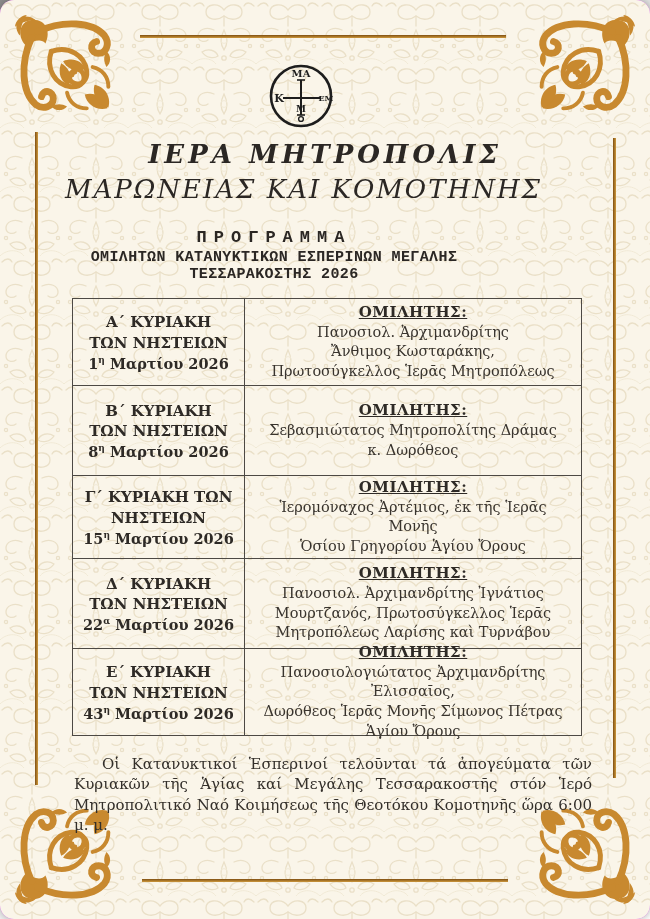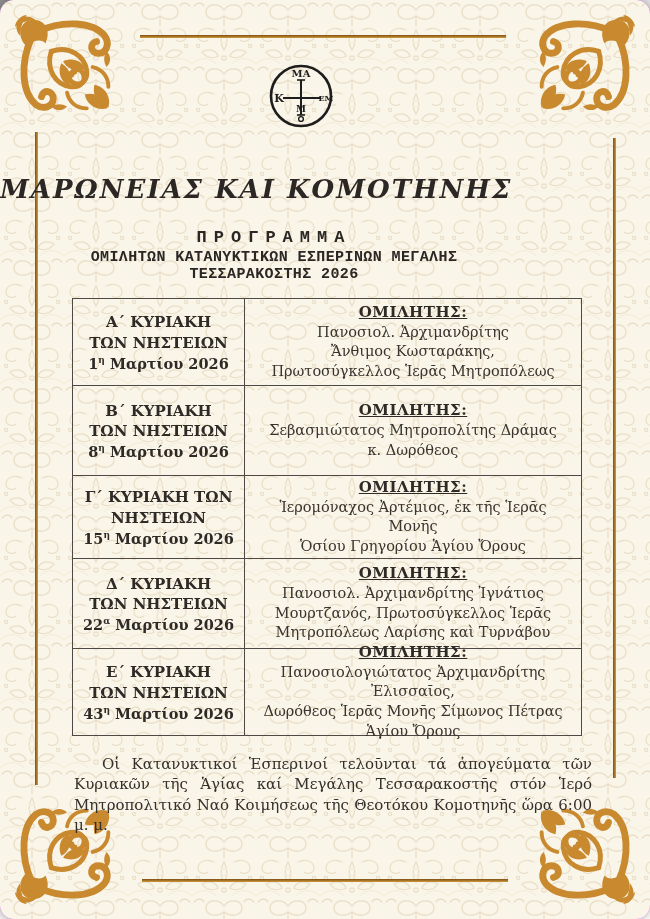--- a/index.html
+++ b/index.html
@@ -28,21 +28,21 @@
   .corner.bl{left:12px;bottom:12px;transform:scaleY(-1);}
   .corner.br{right:12px;bottom:12px;transform:scale(-1,-1);}
   .seal{position:absolute;left:266px;top:61px;width:70px;height:70px;z-index:3;}
   .title1{
     position:absolute;left:0;top:139px;width:650px;margin:0;z-index:3;
     text-align:center;font-size:26px;font-weight:700;font-style:italic;
     letter-spacing:4px;color:#2b2724;
   }
   .title2{
     position:absolute;left:0;top:174px;width:542px;margin:0;z-index:3;
-    text-align:left;font-size:26px;font-weight:700;font-style:italic;
+    text-align:right;font-size:26px;font-weight:400;font-style:italic;
     letter-spacing:2px;color:#2b2724;
   }
   .program{position:absolute;left:0;top:228px;width:548px;text-align:center;z-index:3;color:#2b2724;font-family:Liberation Mono, monospace;}
   .program-label{font-size:17px;font-weight:700;letter-spacing:7px;}
   .program-subtitle{font-size:15px;font-weight:700;line-height:17px;margin-top:2px;white-space:pre-line;letter-spacing:.4px;}
   .schedule{
     position:absolute;left:72px;top:298px;width:510px;z-index:3;
     display:grid;grid-template-columns:172px 1fr;
     grid-template-rows:87px 90px 83px 90px 86px;
     border:1px solid #4d4944;box-sizing:border-box;
@@ -145,20 +145,21 @@
     <line x1="17" y1="37" x2="55" y2="37" stroke="#1d1d1d" stroke-width="2"></line>
     <line x1="31" y1="19" x2="39" y2="19" stroke="#1d1d1d" stroke-width="1.6"></line>
     <line x1="31" y1="54" x2="39" y2="54" stroke="#1d1d1d" stroke-width="1.6"></line>
     <circle cx="35" cy="58" r="2.4" fill="none" stroke="#1d1d1d" stroke-width="1.4"></circle>
     <text x="35" y="16" text-anchor="middle" font-size="10" font-weight="bold" fill="#1d1d1d">ΜΑ</text>
     <text x="13" y="41" text-anchor="middle" font-size="11" font-weight="bold" fill="#1d1d1d">Κ</text>
     <text x="60" y="40" text-anchor="middle" font-size="8" font-weight="bold" fill="#1d1d1d">ΕΜ</text>
     <text x="35" y="51" text-anchor="middle" font-size="9" font-weight="bold" fill="#1d1d1d">Μ</text>
   </svg>
 
+  <h1 class="title1">ΙΕΡΑ ΜΗΤΡΟΠΟΛΙΣ</h1>
   <h1 class="title2">ΜΑΡΩΝΕΙΑΣ ΚΑΙ ΚΟΜΟΤΗΝΗΣ</h1>
 
   <div class="program">
     <div class="program-label">ΠΡΟΓΡΑΜΜΑ</div>
     <div class="program-subtitle">ΟΜΙΛΗΤΩΝ ΚΑΤΑΝΥΚΤΙΚΩΝ ΕΣΠΕΡΙΝΩΝ ΜΕΓΑΛΗΣ
 ΤΕΣΣΑΡΑΚΟΣΤΗΣ 2026</div>
   </div>
 
   <div class="schedule">
 

